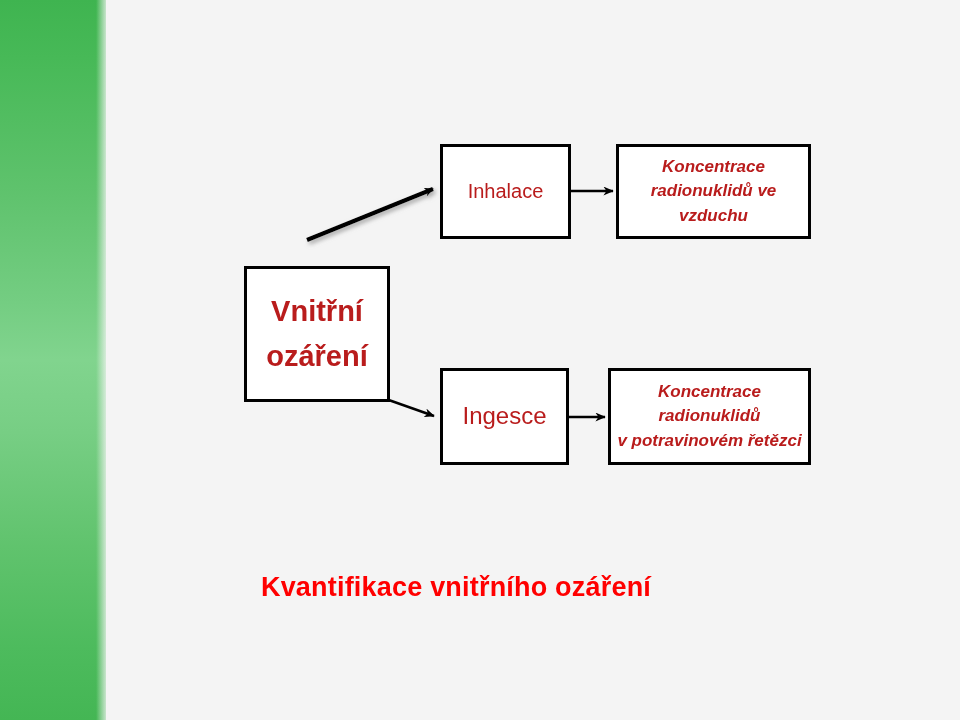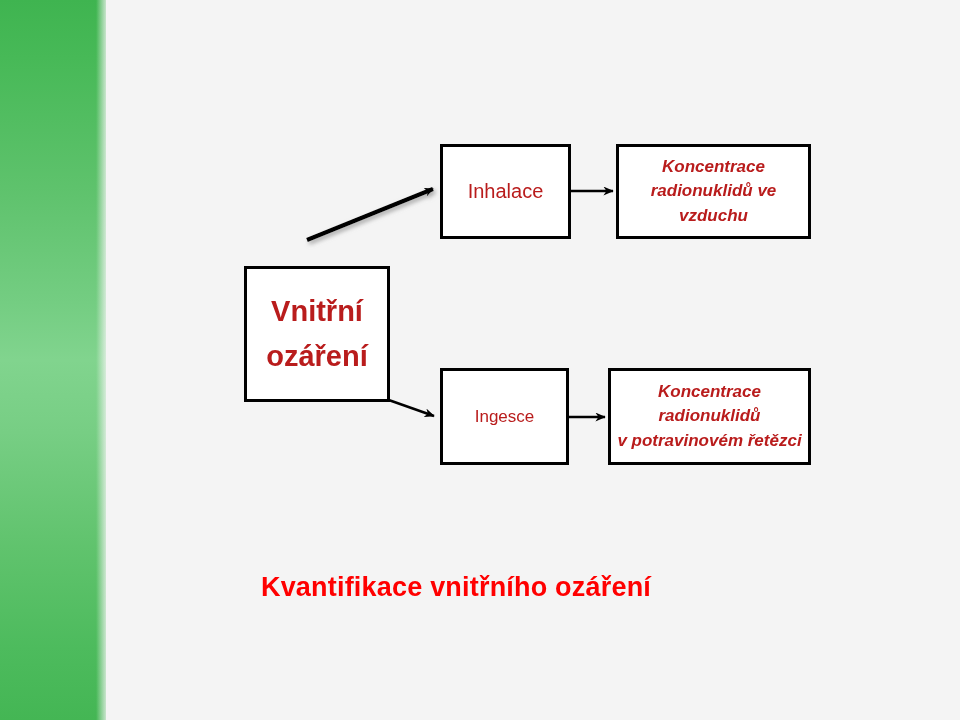--- a/index.html
+++ b/index.html
@@ -90,21 +90,21 @@
     font-weight: normal;
   }
 
   #node-ingesce {
     left: 440px;
     top: 368px;
     width: 129px;
     height: 97px;
   }
   #node-ingesce .node-label {
-    font-size: 17px;
+    font-size: 24px;
     font-weight: normal;
     text-align: right;
   }
 
   #node-air-conc {
     left: 616px;
     top: 144px;
     width: 195px;
     height: 95px;
   }

